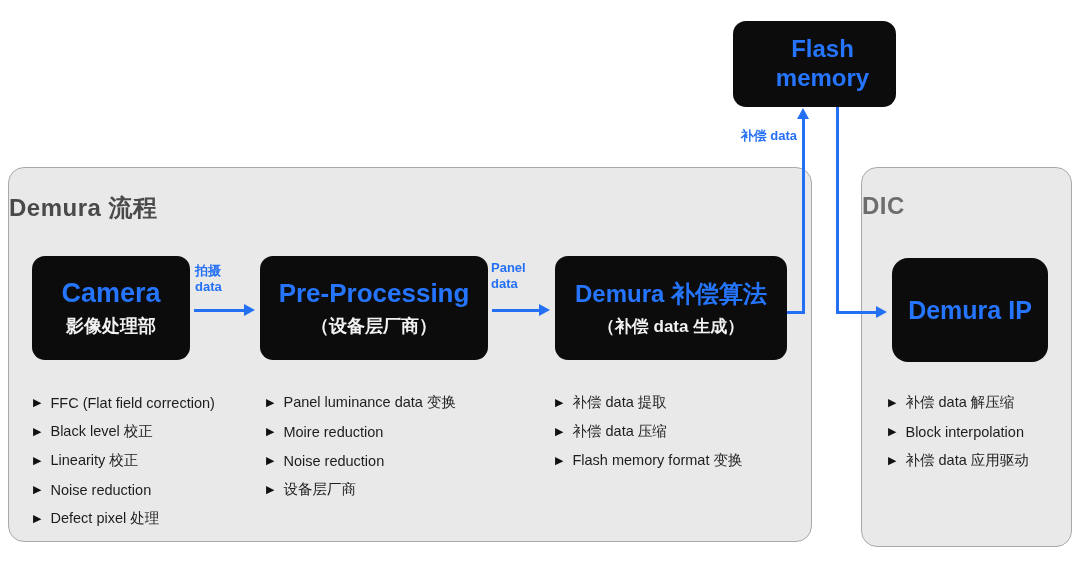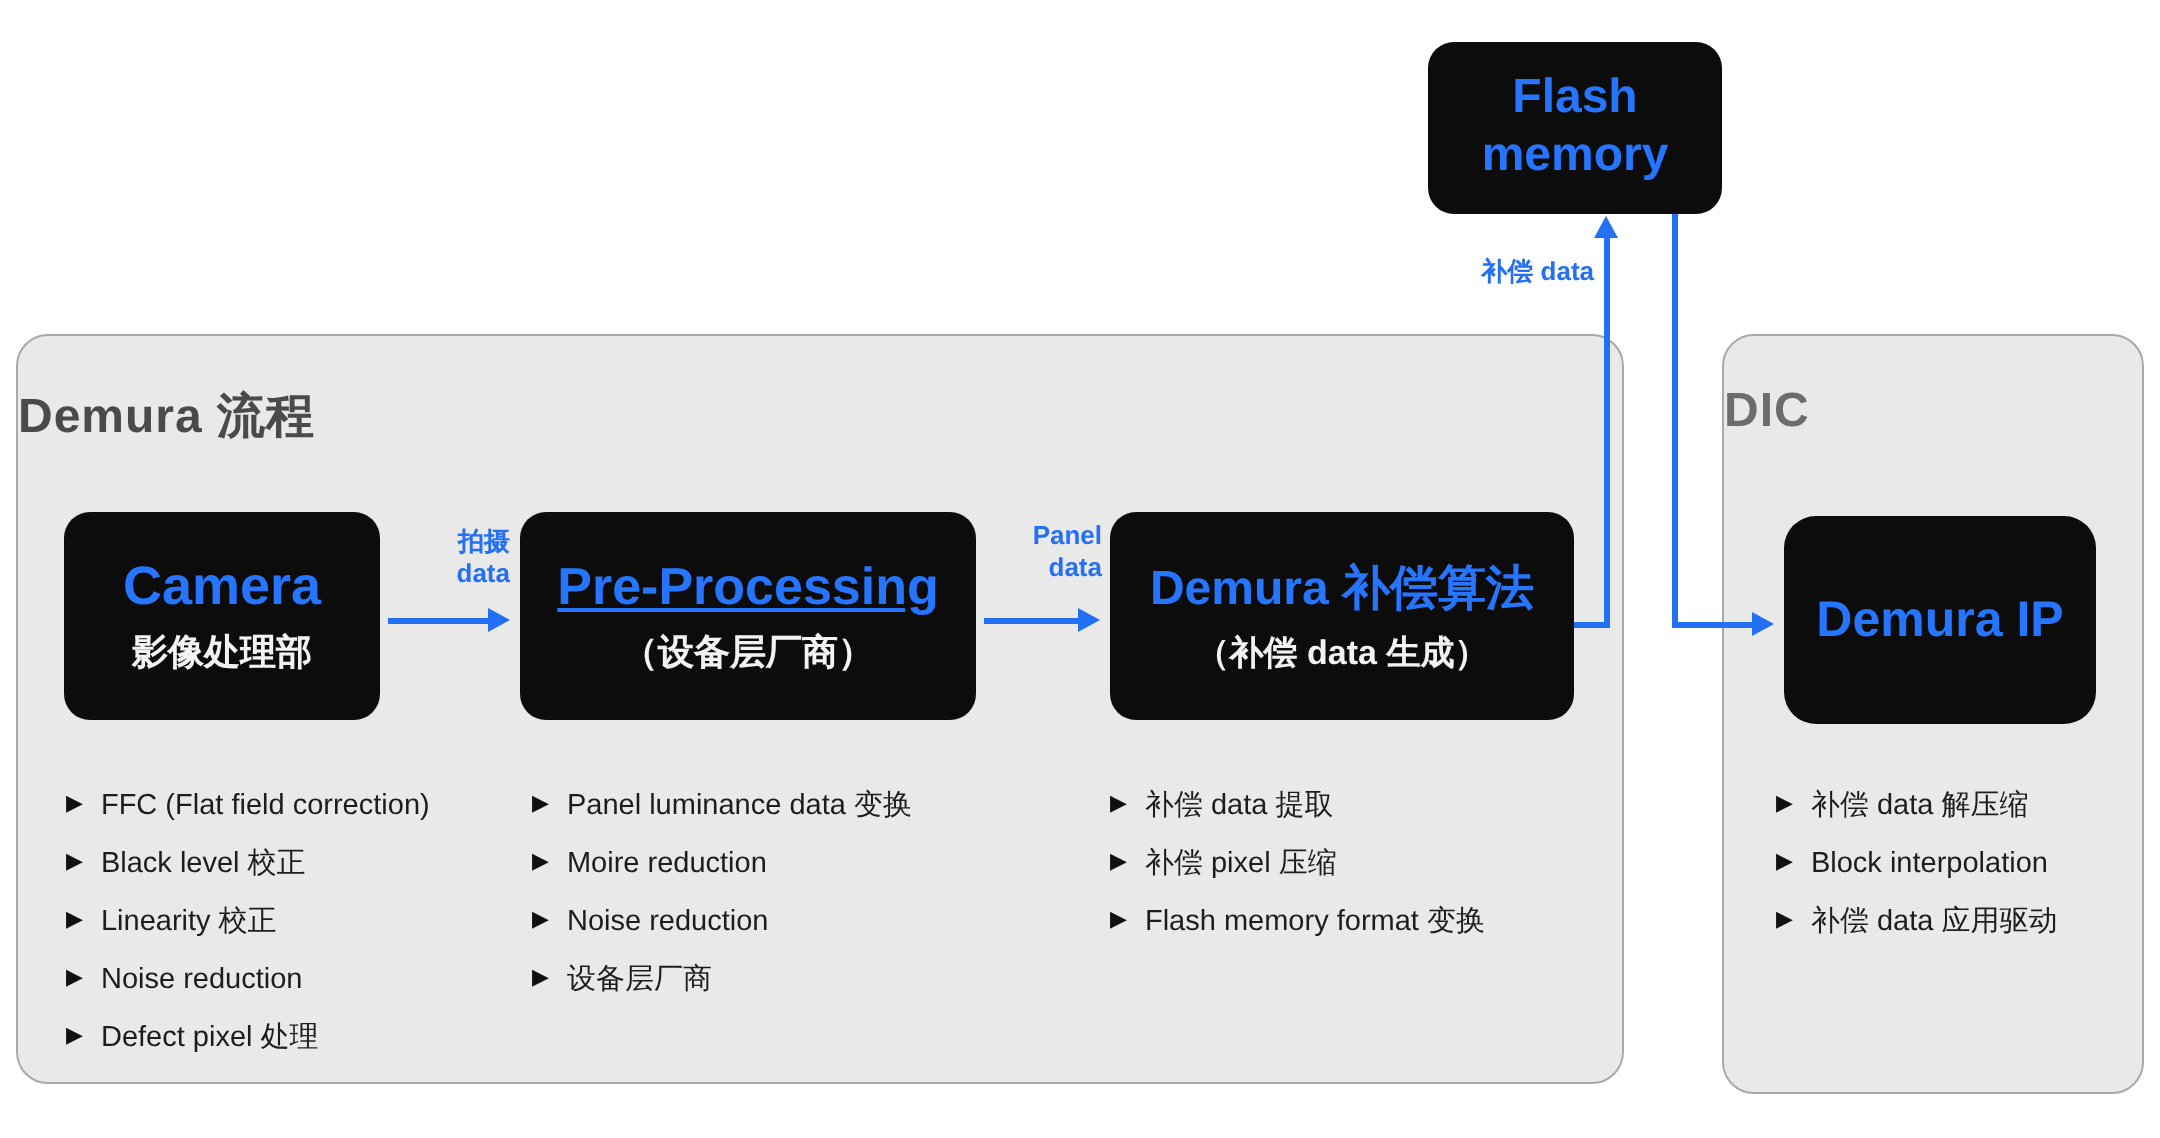--- a/index.html
+++ b/index.html
@@ -18,39 +18,39 @@
   }
   .panel-title.dic{color:#6d6d6d;}
   
   .bbox{
     position:absolute;background:#0c0c0c;border-radius:13px;
     display:flex;flex-direction:column;align-items:center;justify-content:center;
     gap:5px;text-align:center;
   }
   .bbox .bt{color:#2575ff;font-weight:bold;}
   .bbox .bs{color:#f2f2f2;font-weight:bold;}
-  .t27{font-size:27px;} .t26{font-size:26px;text-decoration:underline;} .t25{font-size:25px;} .t24{font-size:24px;}
+  .t27{font-size:27px;} .t26{font-size:26px;} .t25{font-size:25px;} .t24{font-size:24px;}
   .s18{font-size:18px;} .s17{font-size:17px;}
   .flash{line-height:1.2;}
   
   .hline,.vline{position:absolute;background:#2470f4;}
   .hline{height:3px;} .vline{width:3px;}
   .ah-right{
     position:absolute;width:0;height:0;
     border-top:6px solid transparent;border-bottom:6px solid transparent;
     border-left:11px solid #2470f4;
   }
   .ah-up{
     position:absolute;width:0;height:0;
     border-left:6px solid transparent;border-right:6px solid transparent;
     border-bottom:11px solid #2470f4;
   }
   .flow-label{
     position:absolute;color:#2470f4;font-weight:bold;font-size:13px;
-    line-height:1.25;text-align:right;white-space:pre-line;
+    line-height:1.25;text-align:left;white-space:pre-line;
   }
   .flow-label.right{text-align:right;}
   
   .blist{position:absolute;display:flex;flex-direction:column;}
   .brow{height:29px;display:flex;align-items:center;gap:9px;}
   .bmark{font-size:11px;color:#111111;line-height:1;}
   .btext{font-size:14.5px;color:#1d1d1f;}
 </style>
 </head>
 <body>
@@ -58,21 +58,21 @@
 <div class="canvas">
 
   <div class="panel" style="left:8px;top:167px;width:804px;height:375px;">
     <div class="panel-title">Demura 流程</div>
   </div>
 
   <div class="panel" style="left:861px;top:167px;width:211px;height:380px;">
     <div class="panel-title dic">DIC</div>
   </div>
 
-  <div class="bbox flash" style="left:714px;top:21px;width:147px;height:86px;">
+  <div class="bbox flash" style="left:733px;top:21px;width:147px;height:86px;padding-left:16px;">
     <div class="bt t24" style="padding:0 14px;">Flash memory</div>
   </div>
 
   <div class="bbox" style="left:32px;top:256px;width:158px;height:104px;">
     <div class="bt t27">Camera</div>
     <div class="bs s18">影像处理部</div>
   </div>
 
   <div class="bbox" style="left:260px;top:256px;width:228px;height:104px;">
     <div class="bt t26">Pre-Processing</div>
@@ -149,21 +149,21 @@
     </div>
   </div>
 
   <div class="blist" style="left:555px;top:388px;">
     <div class="brow">
       <span class="bmark">▶</span>
       <span class="btext">补偿 data 提取</span>
     </div>
     <div class="brow">
       <span class="bmark">▶</span>
-      <span class="btext">补偿 pixel 压缩</span>
+      <span class="btext">补偿 data 压缩</span>
     </div>
     <div class="brow">
       <span class="bmark">▶</span>
       <span class="btext">Flash memory format 变换</span>
     </div>
   </div>
 
   <div class="blist" style="left:888px;top:388px;">
     <div class="brow">
       <span class="bmark">▶</span>

